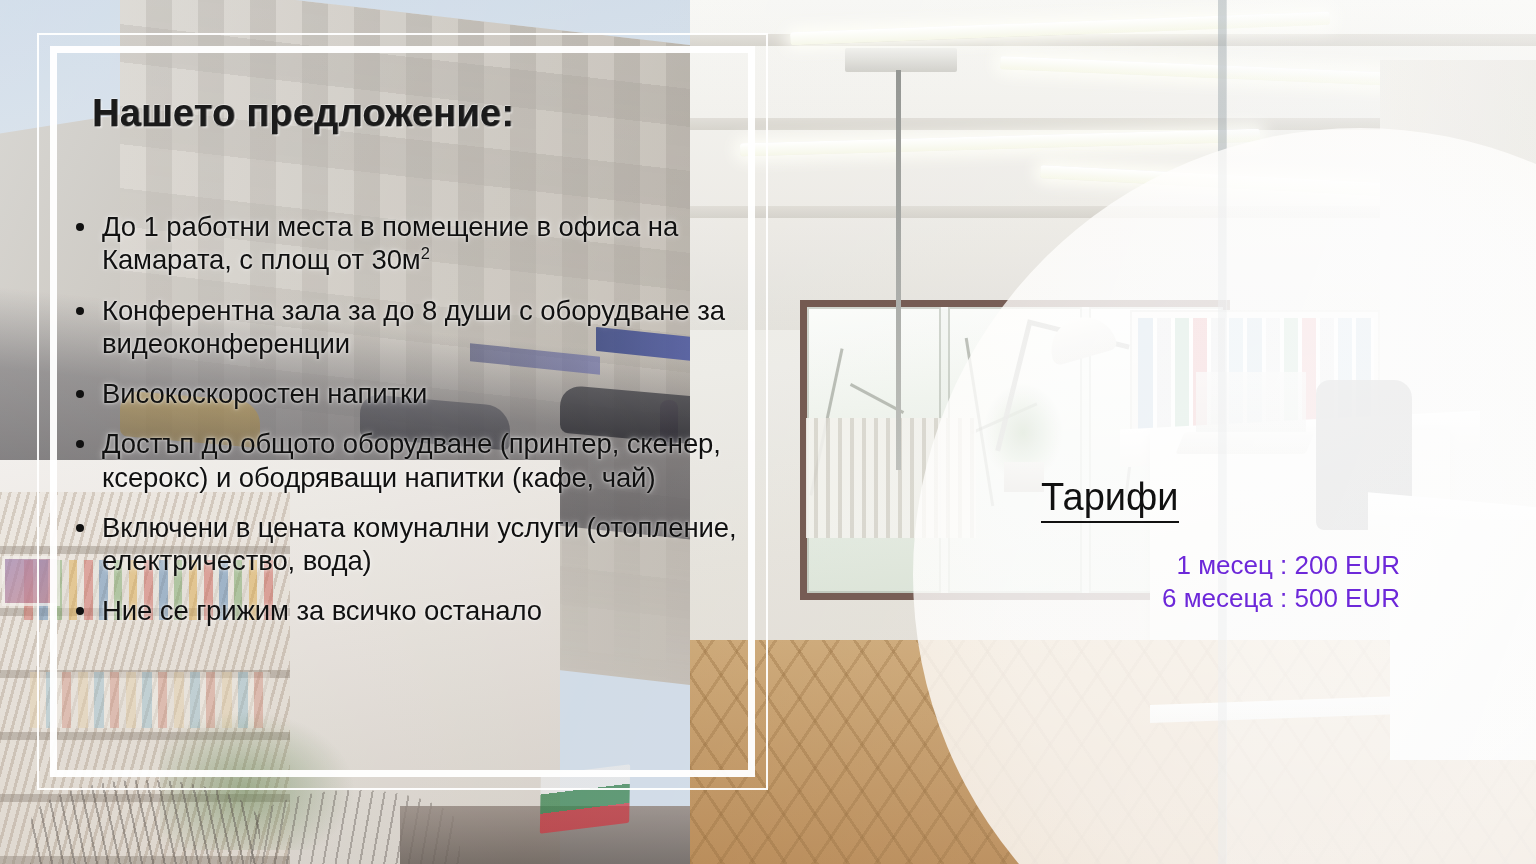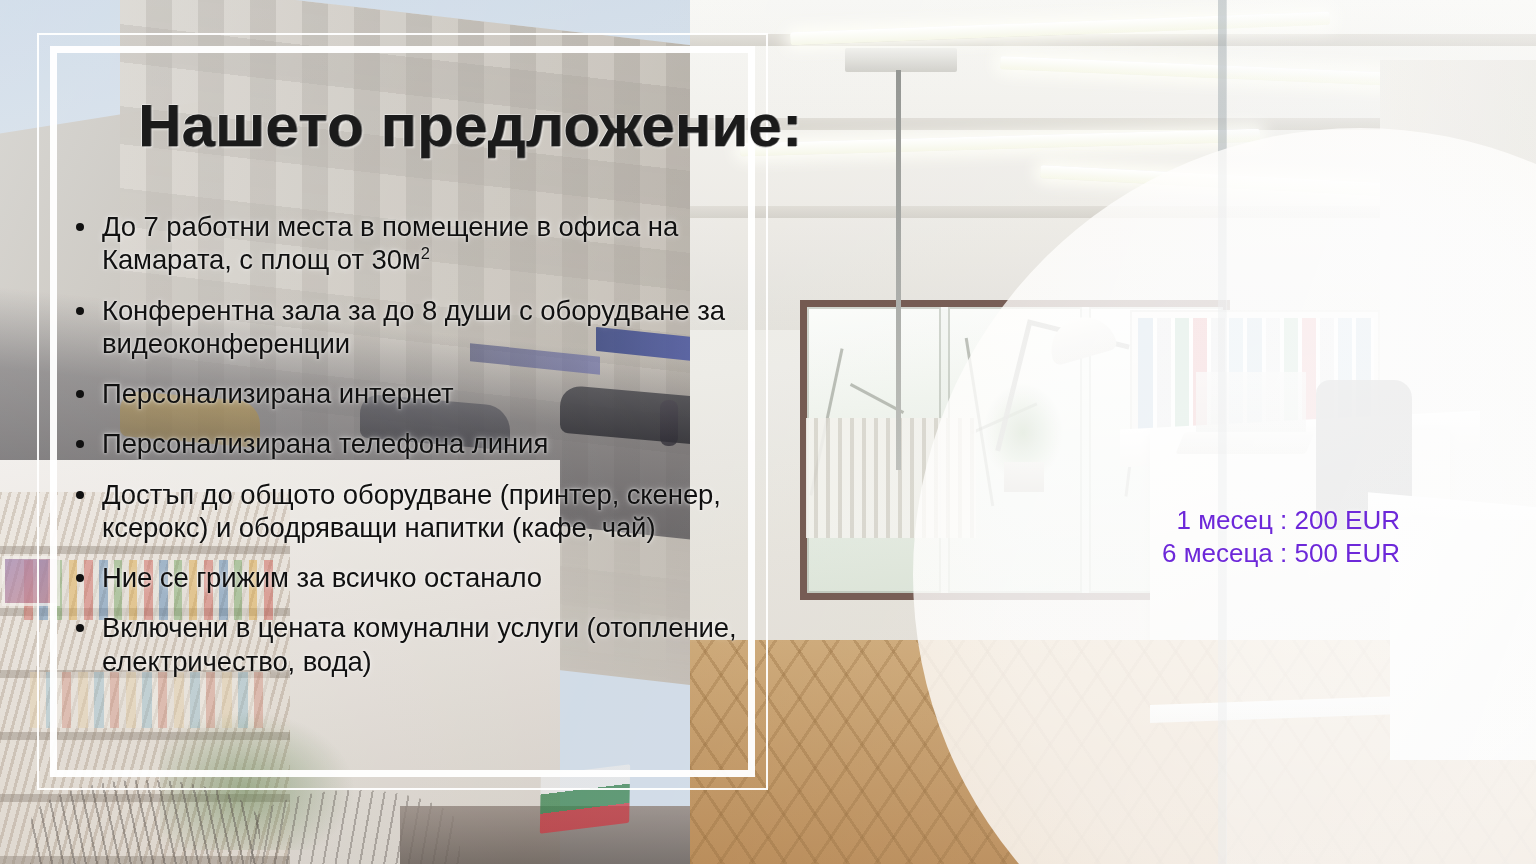--- a/index.html
+++ b/index.html
@@ -293,29 +293,28 @@
     border:7px solid rgba(255,255,255,.96);
     box-sizing:border-box;pointer-events:none;
   }
 
   
   .content{
     position:absolute;left:62px;top:60px;width:690px;height:720px;
   }
   .title{
     position:absolute;left:30px;top:34px;
-    font-size:60px;font-weight:bold;color:#1b1b1b;
+    font-size:38px;font-weight:bold;color:#1b1b1b;
     letter-spacing:.2px;line-height:1.05;white-space:nowrap;
     text-shadow:
       1px 0 0 rgba(40,40,40,.55),
       -1px 0 0 rgba(250,250,250,.55),
       0 1px 0 rgba(40,40,40,.35),
       0 -1px 0 rgba(250,250,250,.45),
       2px 2px 2px rgba(255,255,255,.45);
-    margin-left: 46px;
   }
   ul.bullets{
     position:absolute;left:0;top:150px;width:680px;
     margin:0;padding:0;list-style:none;
   }
   ul.bullets li{
     position:relative;
     padding-left:40px;
     margin:0 0 17px 0;
     font-size:27.5px;
@@ -440,30 +439,30 @@
     <div class="haze"></div>
   </div>
 
   <div class="frame-outer"></div>
   <div class="frame-inner"></div>
 
   <div class="content">
     <div class="title">Нашето предложение:</div>
 
     <ul class="bullets">
-      <li><span>До 7 работни места в помещение в офиса на Камарата, с площ от 30м</span><sup>2</sup></li>
+      <li><span>До 1 работни места в помещение в офиса на Камарата, с площ от 30м</span><sup>2</sup></li>
       <li>Конферентна зала за до 8 души с оборудване за видеоконференции</li>
-      <li>Персонализирана интернет</li>
-      <li>Персонализирана телефона линия</li>
+      <li>Високоскоростен напитки</li>
       <li>Достъп до общото оборудване (принтер, скенер, ксерокс) и ободряващи напитки (кафе, чай)</li>
+      <li>Включени в цената комунални услуги (отопление, електричество, вода)</li>
       <li>Ние се грижим за всичко останало</li>
-      <li>Включени в цената комунални услуги (отопление, електричество, вода)</li>
     </ul>
   </div>
 
   <div class="rates">
+    <div class="rates-title">Тарифи</div>
     <ul class="rates-list">
       <li>1 месец : 200 EUR</li>
       <li>6 месеца : 500 EUR</li>
     </ul>
   </div>
 
 </div>
 
 </body></html>

